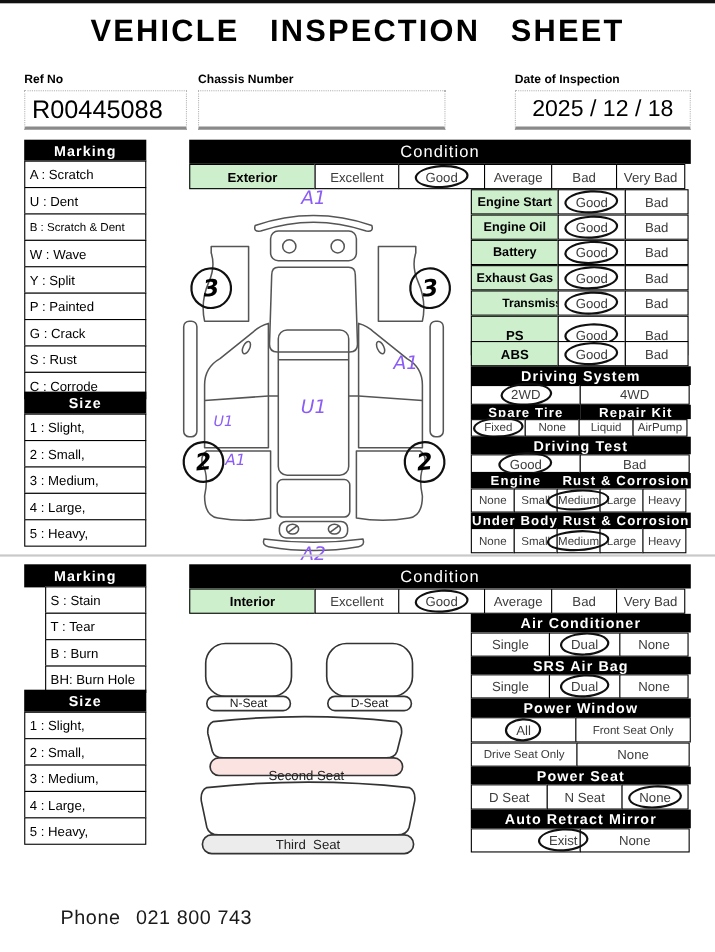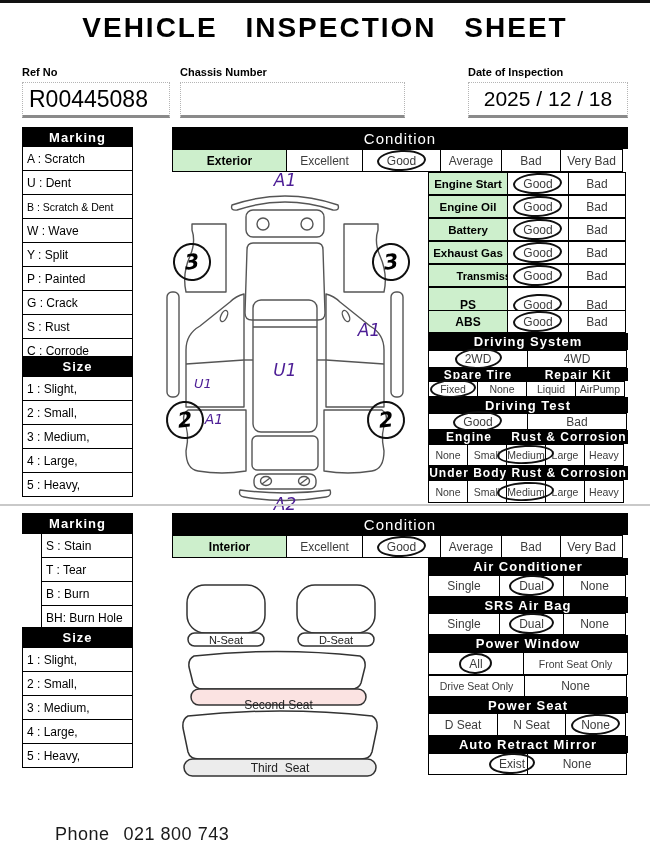--- a/index.html
+++ b/index.html
@@ -26,21 +26,21 @@
         justify-content:center;font-size:12px;color:#3c3c3c;box-sizing:border-box;height:100%;}
   .cell:first-child{margin-left:0;}
   .cell.green{background:var(--green);color:#000;font-weight:bold;}
   .cell.small{font-size:10.5px;}
 
   .circled{position:relative;display:inline-block;padding:0 2px;}
   .circled::after{content:"";position:absolute;left:-8px;right:-8px;top:-4px;bottom:-3px;
                   border:2.5px solid #101010;border-radius:50%;transform:rotate(-3deg);}
 
   .diagram-mark{position:absolute;font-family:"DejaVu Sans",sans-serif;font-style:italic;
-                color:#4c1d95;text-align:center;}
+                color:#8b5cf6;text-align:center;}
   .wheel-circle{position:absolute;width:34px;height:34px;border:2.6px solid #101010;border-radius:50%;
                 display:flex;align-items:center;justify-content:center;font-size:21px;font-weight:bold;
                 font-family:"DejaVu Sans",sans-serif;font-style:italic;transform:rotate(-6deg);background:transparent;}
 
   .seat-label{position:absolute;display:flex;align-items:center;justify-content:center;
               font-size:11px;color:#222;}
   .divider{height:2px;background:#c9c9c9;}
   .phone{font-size:18px;color:#1a1a1a;letter-spacing:.5px;display:flex;gap:14px;}
   svg{display:block;}
 </style>

